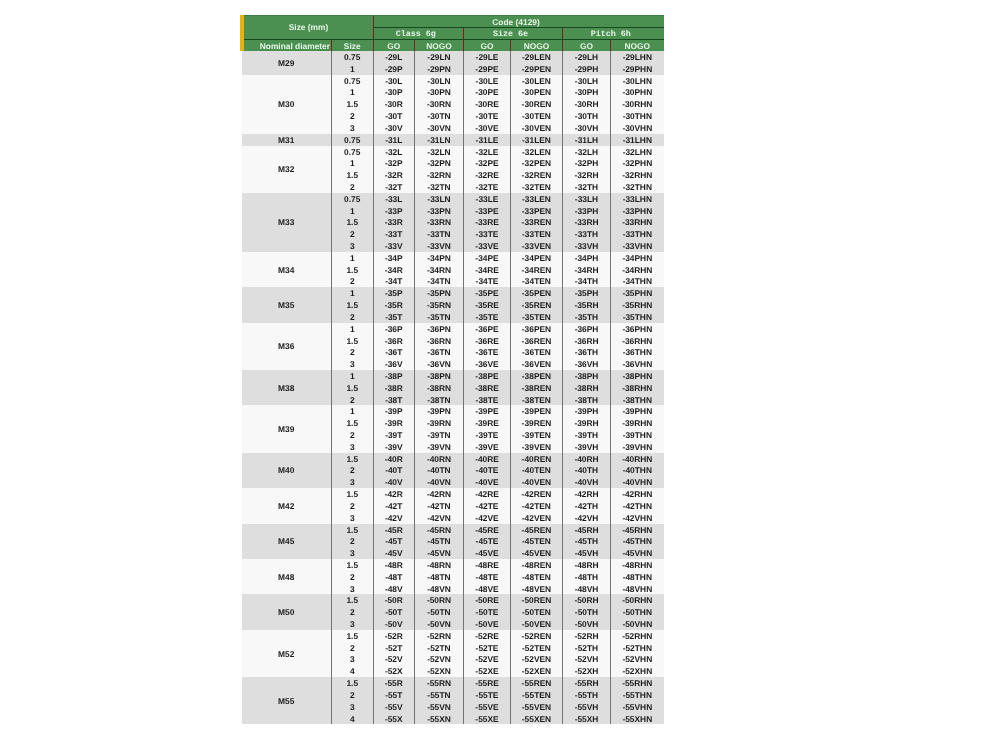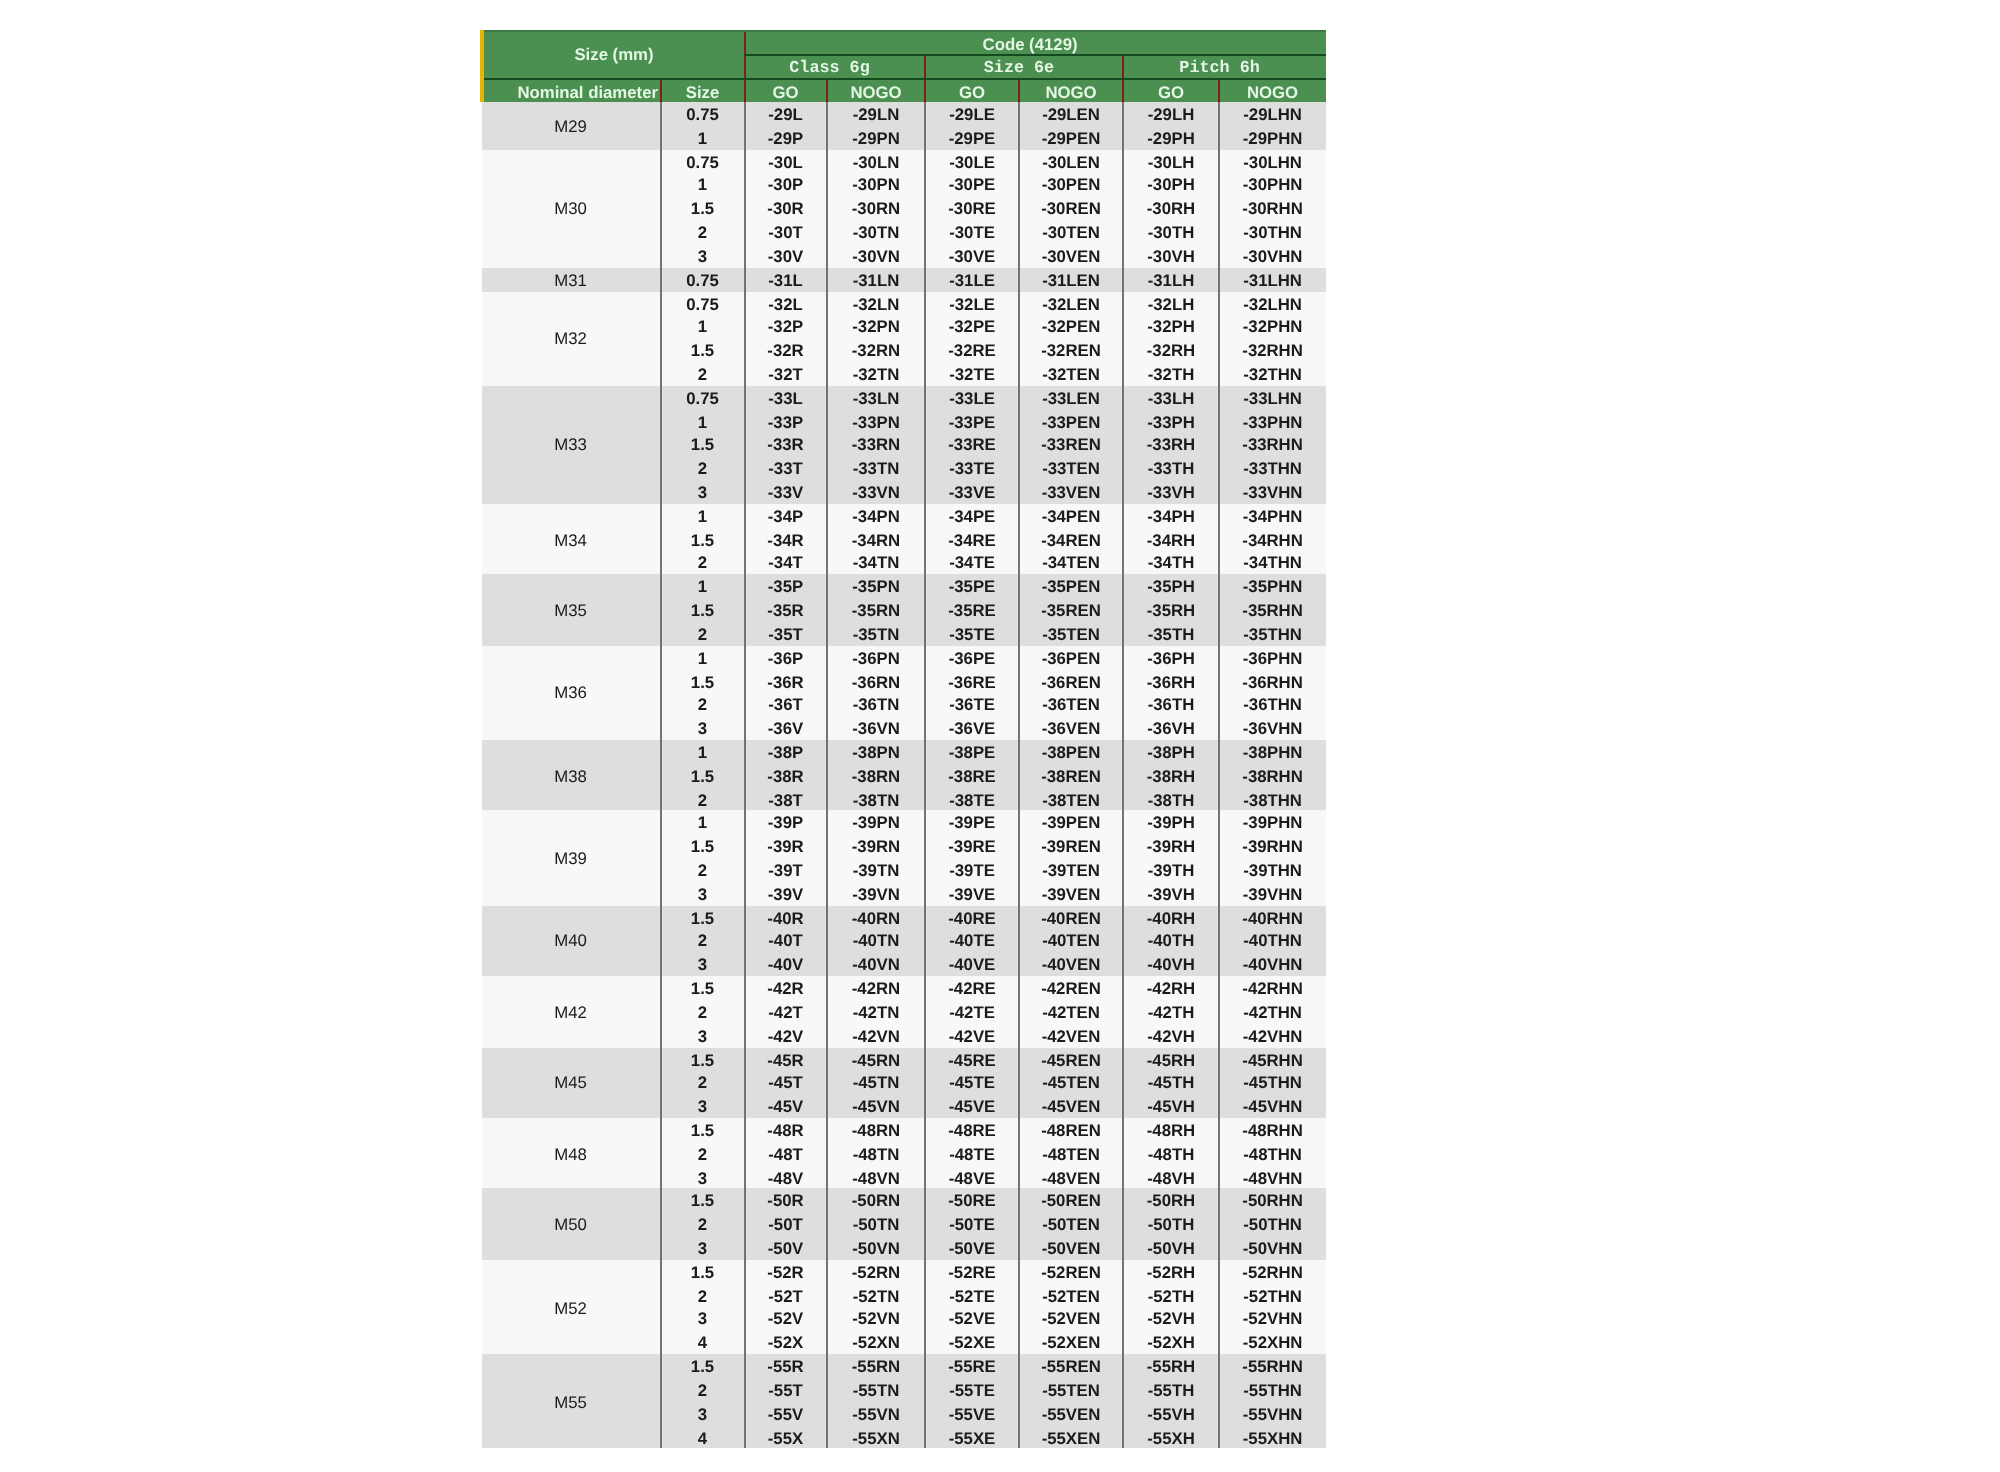--- a/index.html
+++ b/index.html
@@ -20,32 +20,32 @@
 
   th.hdr { background:#4b8f51; color:#e3f7e4; font-weight:bold; font-size:8.4px;
            text-align:center; vertical-align:middle; }
   th.hdr span { display:block; position:relative; }
   th.hr1 span { top:1px; left:-2.5px; }
   th.hdr-size span { top:-0.5px; left:0.5px; }
   th.hr2 span { top:1px; left:-2.5px; }
   th.hr3 span { top:0px; }
   th.hdr-nd span { left:-1px;text-align:right; }
   th.hdr-t { border-top:1px solid #3d7a46; }
-  th.hdr-ol { border-left:2px solid #eab308; }
+  th.hdr-ol { border-left:4px solid #eab308; }
   th.hdr-b { border-bottom:1px solid #134b1e; }
   th.hdr-l { border-left:1px solid #7f1d1d; }
   .hr1 { height:10.5px; }
   .hr2 { height:11.5px;font-family:Liberation Mono, monospace; }
   .hr3 { height:11.0px; }
 
   td.cell { font-size:8.4px; text-align:center; color:#1c1a1a; vertical-align:middle;
             height:11.807px; line-height:11.807px; }
   td.vb { border-left:1px solid #737375; }
   td.cell > span { display:block; position:relative; top:1px; }
-  td.c-dia { font-weight:normal; }
+  td.c-dia { font-weight:bold; }
   td.c-pitch { font-weight:bold; }
   td.c-code { font-weight:bold; }
   tr.grp-shade td.cell { background:#dedede; }
   tr.grp-light td.cell { background:#f8f8f8; }
 </style>
 </head>
 <body>
 
 <table id="gauge-table">
   <colgroup>

